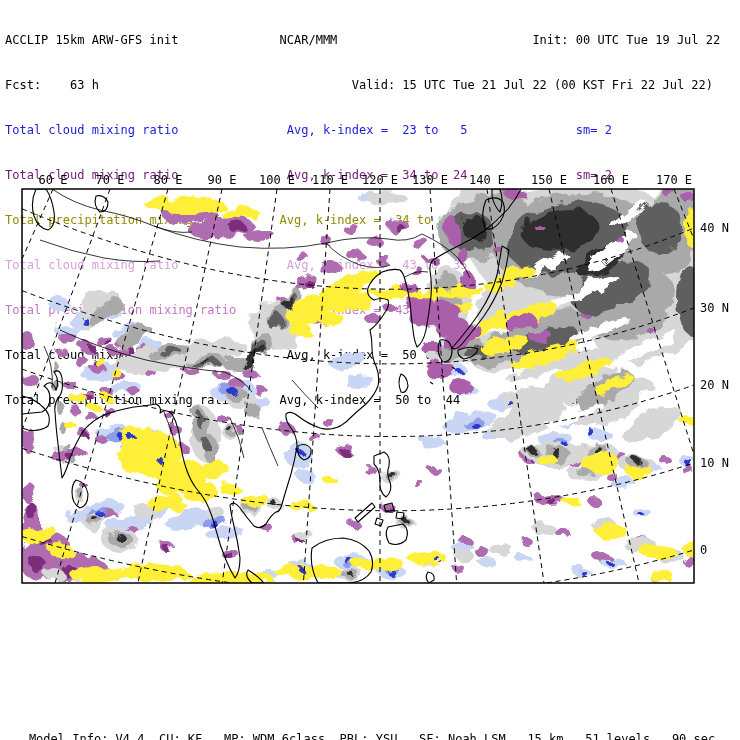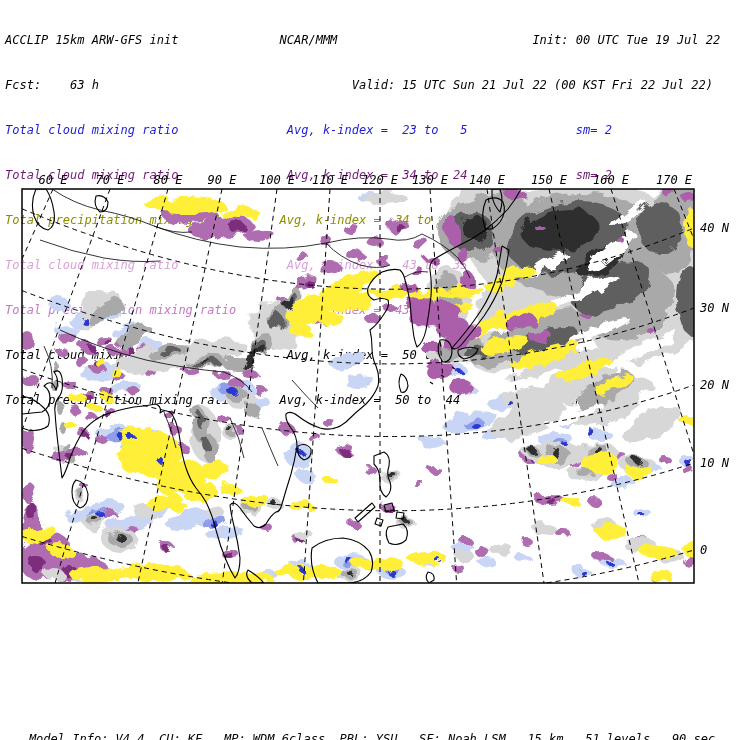--- a/index.html
+++ b/index.html
@@ -1,31 +1,31 @@
 <!DOCTYPE html>
 <html><head>
 <meta charset="utf-8">
 <style>
   html,body{margin:0;padding:0;background:#ffffff;}
   body{width:740px;height:740px;overflow:hidden;}
-  .page{position:relative;width:612px;height:740px;font-family:"DejaVu Sans Mono",monospace;background:#fff;font-style:italic;}
+  .page{position:relative;width:612px;height:740px;font-family:"DejaVu Sans Mono",monospace;background:#fff;}
   .header{position:absolute;left:5px;top:3px;font-size:12px;line-height:15px;white-space:pre;}
   .hl{height:15px;}
   .footer{position:absolute;left:0;top:704px;font-size:12px;line-height:14px;white-space:pre;color:#000;}
   .fl{height:14px;}
   svg.map{position:absolute;left:0;top:0;}
   svg.map text{font-family:"DejaVu Sans Mono",monospace;font-size:12px;fill:#000;}
 </style>
 </head>
 <body>
 
 <div class="page">
   <div class="header">
     <div class="hl" style="color:#000000">ACCLIP 15km ARW-GFS init              NCAR/MMM                           Init: 00 UTC Tue 19 Jul 22</div>
-    <div class="hl" style="color:#000000">Fcst:    63 h                                   Valid: 15 UTC Sun 21 Jul 22 (00 KST Fri 22 Jul 22)</div>
+    <div class="hl" style="color:#000000">Fcst:    63 h                                   Valid: 15 UTC Tue 21 Jul 22 (00 KST Fri 22 Jul 22)</div>
     <div class="hl" style="color:#1c1cd6">Total cloud mixing ratio               Avg, k-index =  23 to   5               sm= 2</div>
     <div class="hl" style="color:#701a75">Total cloud mixing ratio               Avg, k-index =  34 to  24               sm= 2</div>
     <div class="hl" style="color:#8d8d00">Total precipitation mixing ratio      Avg, k-index =  34 to  24               sm= 2</div>
     <div class="hl" style="color:#d8a2d8">Total cloud mixing ratio               Avg, k-index =  43 to  35               sm= 2</div>
     <div class="hl" style="color:#c478c4">Total precipitation mixing ratio      Avg, k-index =  43 to  35               sm= 2</div>
     <div class="hl" style="color:#000000">Total cloud mixing ratio               Avg, k-index =  50 to  44               sm= 2</div>
     <div class="hl" style="color:#000000">Total precipitation mixing ratio      Avg, k-index =  50 to  44               sm= 2</div>
   </div>
 
   <svg class="map" id="map-svg" width="740" height="740" viewBox="0 0 740 740">

